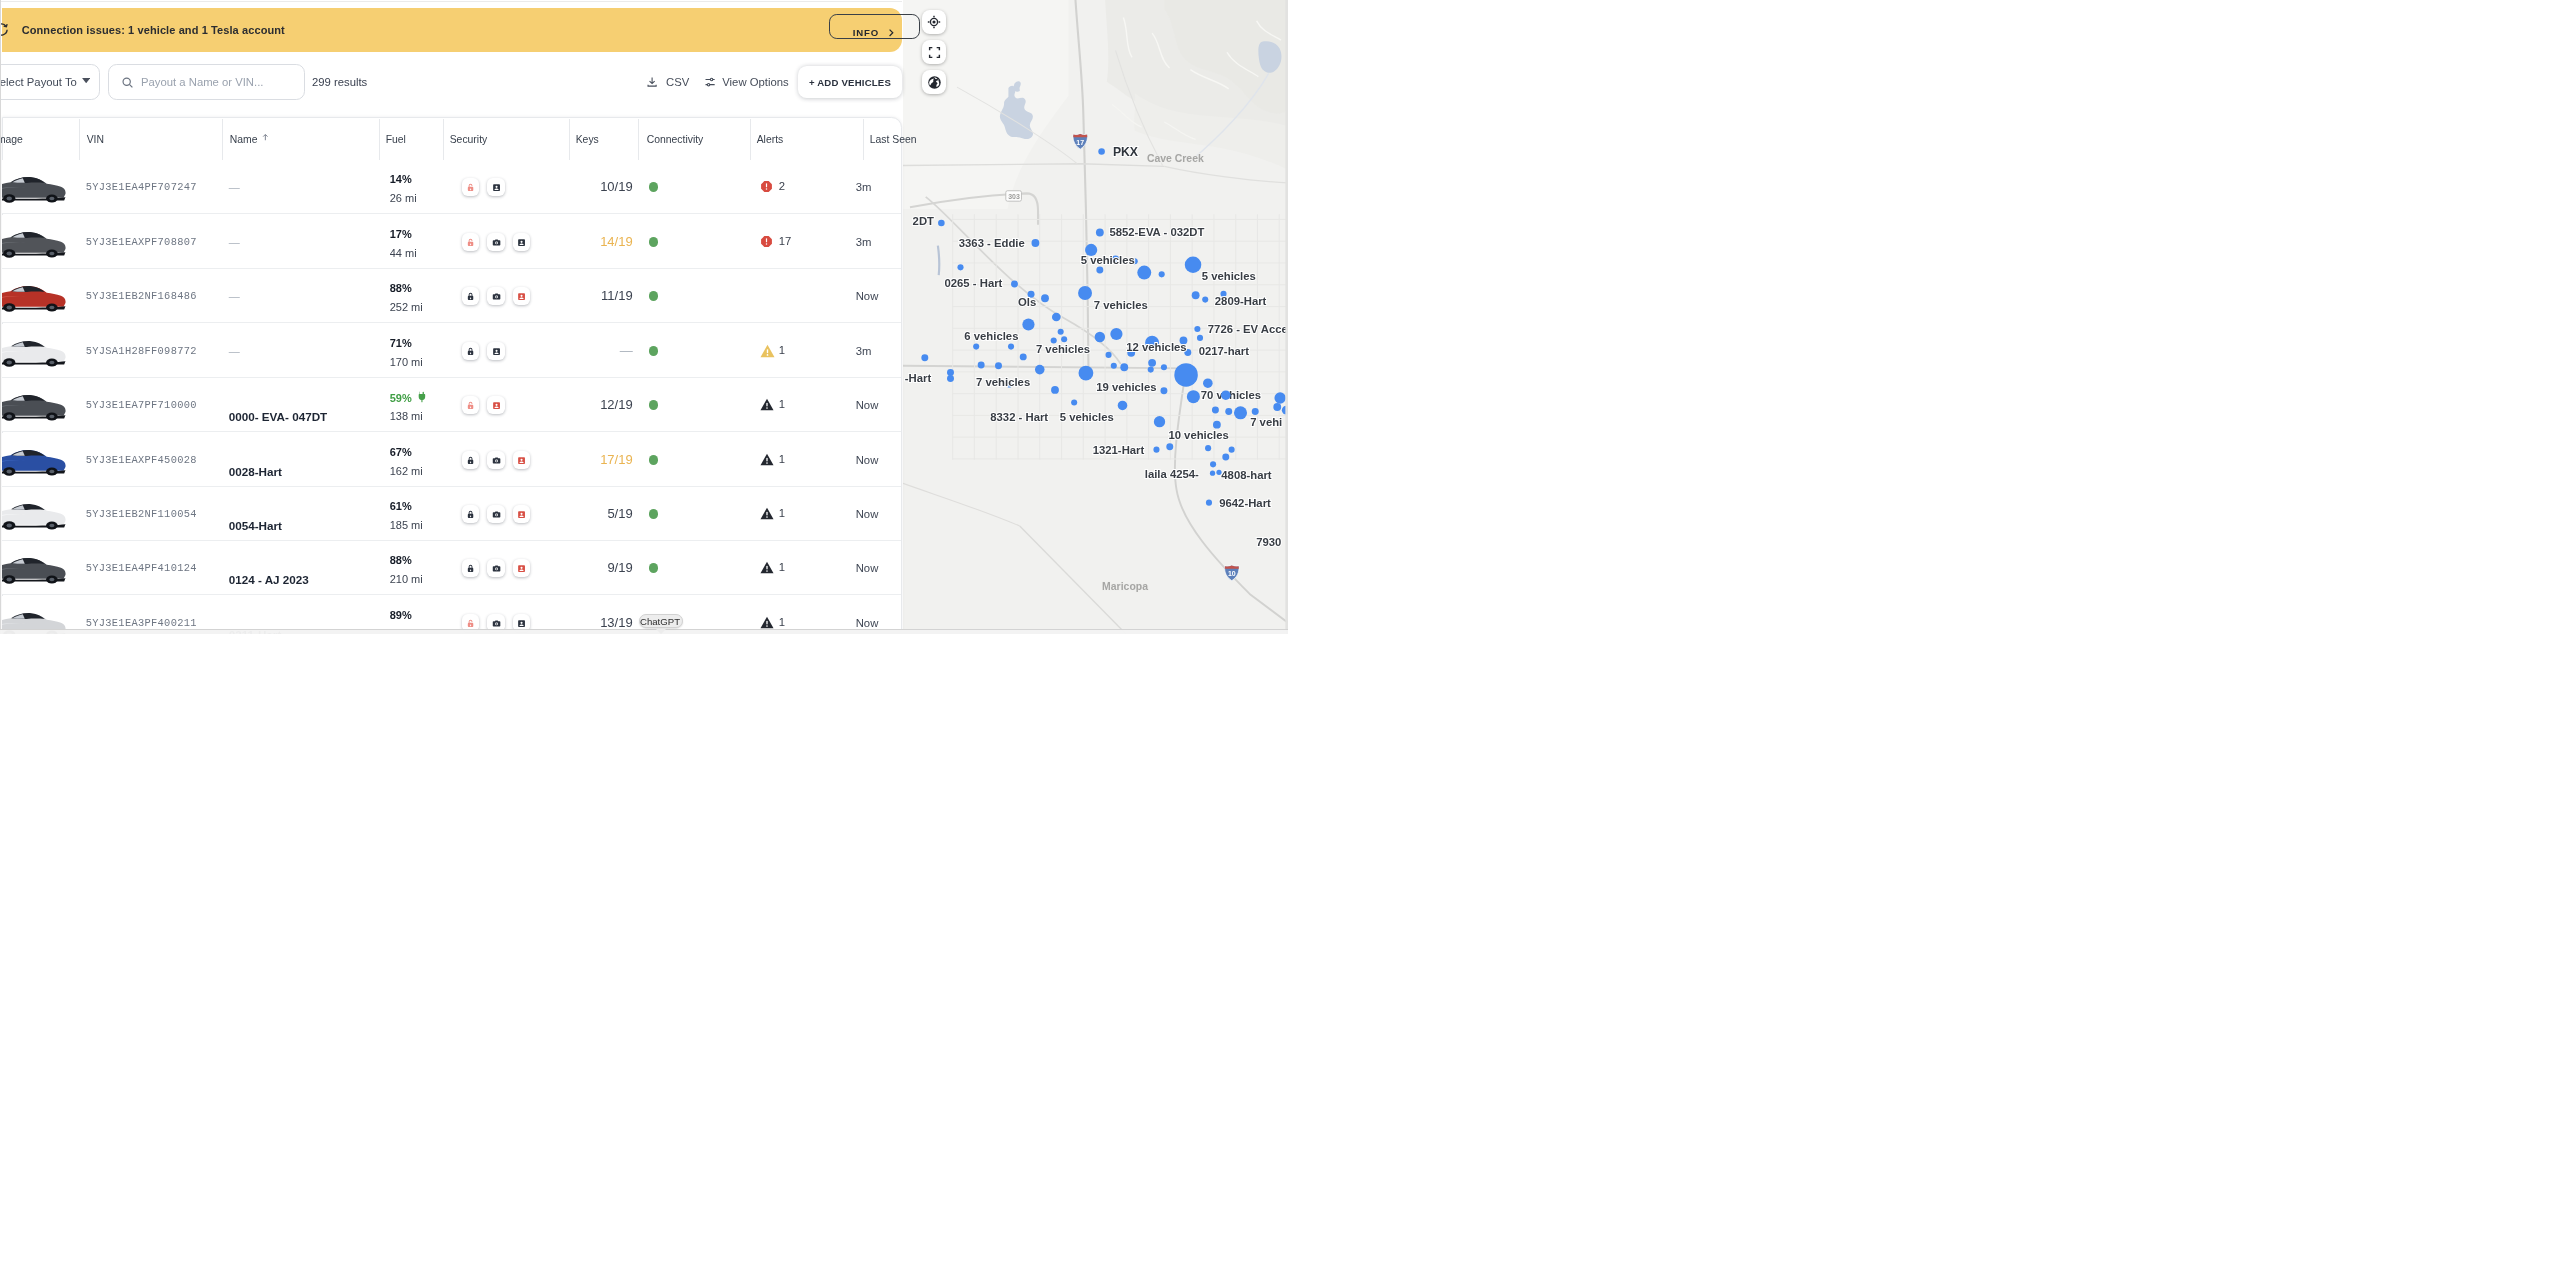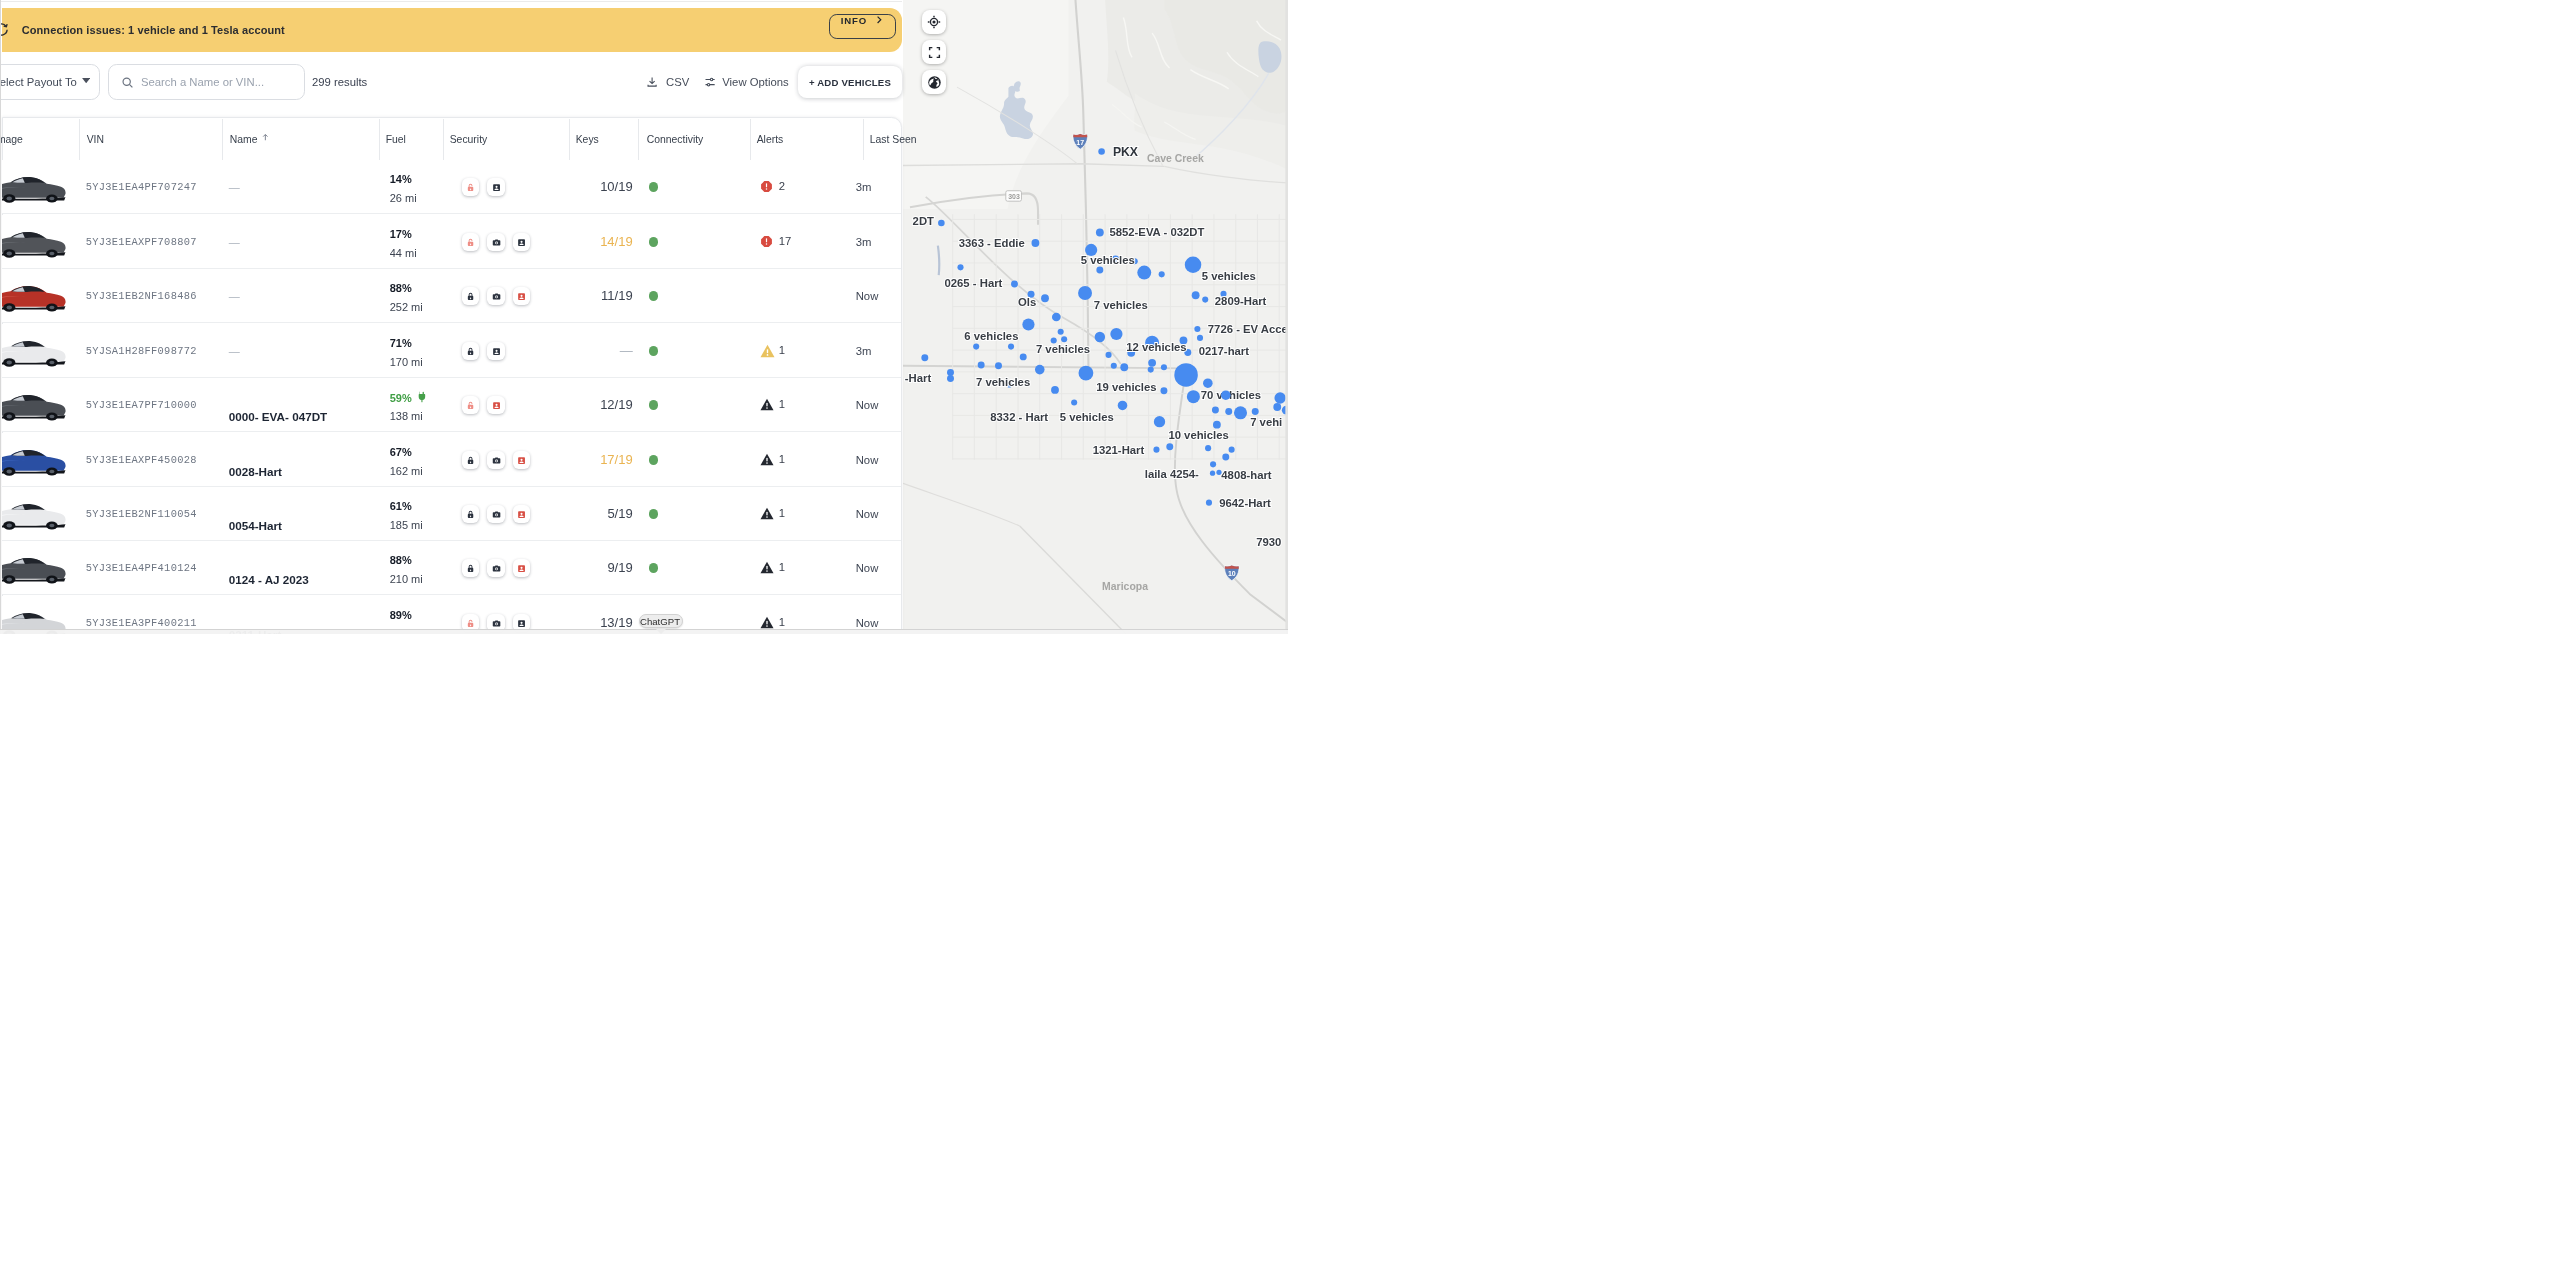--- a/index.html
+++ b/index.html
@@ -4,22 +4,22 @@
 html,body { width:1288px; height:634px; overflow:hidden; background:#fff;
   font-family:"Liberation Sans",sans-serif; -webkit-font-smoothing:antialiased; }
 .page { position:relative; width:1288px; height:634px; }
 .topline { position:absolute; left:0; top:0.9px; width:902px; height:0.9px; background:#ebebeb; }
 .leftline { position:absolute; left:0; top:0; width:0.9px; height:634px; background:#d8d8d8; }
 .banner { position:absolute; left:1.7px; top:7.8px; width:900px; height:44px; background:#f6cf72;
   border-radius:0 12.2px 12.2px 0; }
 .banner .txt { position:absolute; left:20px; top:0; line-height:44px; font-weight:bold;
   font-size:11px; color:#2b2d31; letter-spacing:0.1px; }
 .banner .ic { position:absolute; left:-7.8px; top:14.4px; }
-.info { position:absolute; left:827px; top:6.1px; width:67px; height:25px; border:1.3px solid #3a4047;
-  border-radius:7.8px; display:flex; align-items:flex-start; justify-content:center; gap:7px;
+.info { position:absolute; left:827px; top:6.1px; width:91px; height:25px; border:1.3px solid #3a4047;
+  border-radius:7.8px; display:flex; align-items:flex-end; justify-content:center; gap:7px;
   font-size:9.6px; font-weight:bold; color:#23272e; letter-spacing:0.9px; }
 .dd { position:absolute; left:-24.4px; top:64px; width:124px; height:36px; background:#fff;
   border:0.9px solid #dadde2; border-radius:8.7px; display:flex; align-items:center; }
 .dd .t { position:absolute; left:15.7px; font-size:11.3px; color:#434b59; white-space:nowrap; }
 .dd .ch { position:absolute; left:105px; top:12.6px; line-height:0; }
 .search { position:absolute; left:108px; top:64px; width:197px; height:36px; background:#fff;
   border:0.9px solid #dadde2; border-radius:8.7px; }
 .search .mg { position:absolute; left:12.2px; top:11.3px; }
 .search .ph { position:absolute; left:32px; top:0; line-height:34px; font-size:11.3px; color:#9aa2ae; }
 .results { position:absolute; left:312px; top:64px; line-height:36px; font-size:11.3px; color:#3a4150; }
@@ -284,21 +284,21 @@
       <span class="t">Select Payout To</span>
       <span class="ch"><svg width="8.3" height="5.7" viewBox="0 0 10 7">
           <path d="M0 0h10L5 6.5z" fill="#4a505c"></path>
         </svg></span>
     </div>
 <div class="search">
       <span class="mg"><svg width="13" height="13" viewBox="0 0 24 24" fill="none" stroke="#6b7380" stroke-width="2.2">
           <circle cx="10.5" cy="10.5" r="6.7"></circle>
           <path d="M15.5 15.5 21 21"></path>
         </svg></span>
-      <span class="ph">Search a Name or VIN...</span>
+      <span class="ph">Payout a Name or VIN...</span>
     </div>
 <div class="results">299 results</div>
 <div class="csv">
       <svg width="12.2" height="12.2" viewBox="0 0 24 24" fill="none" stroke="#454c59" stroke-width="2.1">
         <path d="M12 3v12M7 10l5 5 5-5"></path>
         <path d="M4 17v3h16v-3"></path>
       </svg>
       <span>CSV</span>
     </div>
 <div class="vopt">

